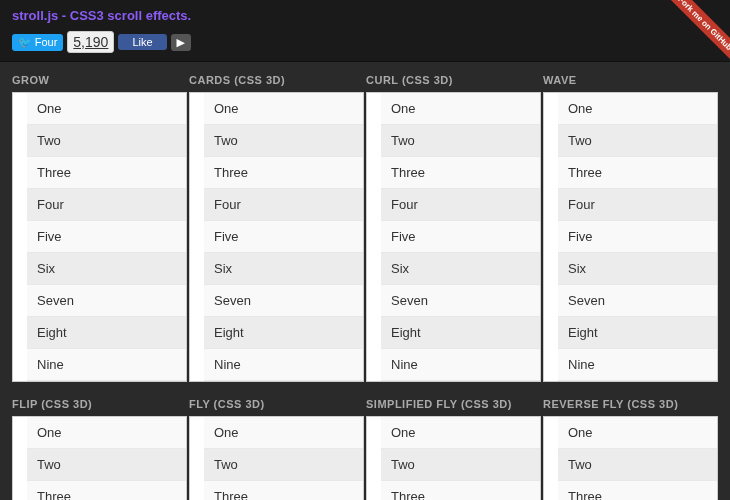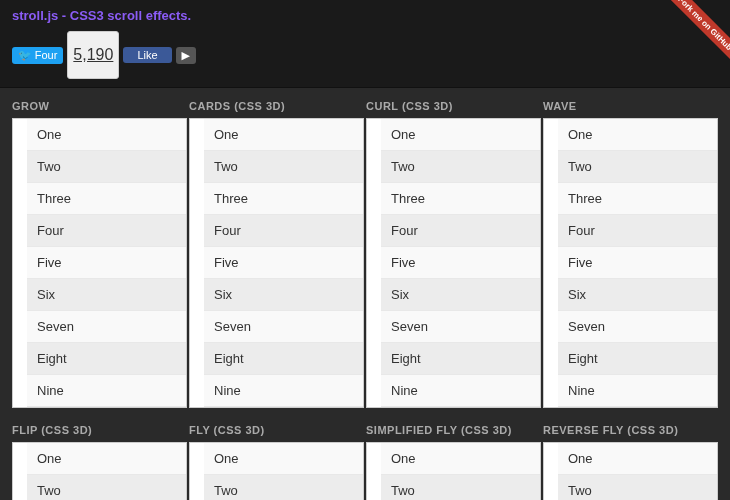--- a/index.html
+++ b/index.html
@@ -62,22 +62,22 @@
       border: none;
       padding: 2px 14px;
       font-size: 11px;
       border-radius: 3px;
       cursor: pointer;
     }
     .btn-count {
       background: #f0f0f0;
       color: #333;
       border: 1px solid #ccc;
-      padding: 14px 5px;
-      font-size: 16px;
+      padding: 2px 5px;
+      font-size: 14px;
       border-radius: 3px;
       text-decoration: underline;
     }
     .btn-share {
       background: #555;
       color: white;
       border: none;
       padding: 2px 6px;
       font-size: 11px;
       border-radius: 3px;

